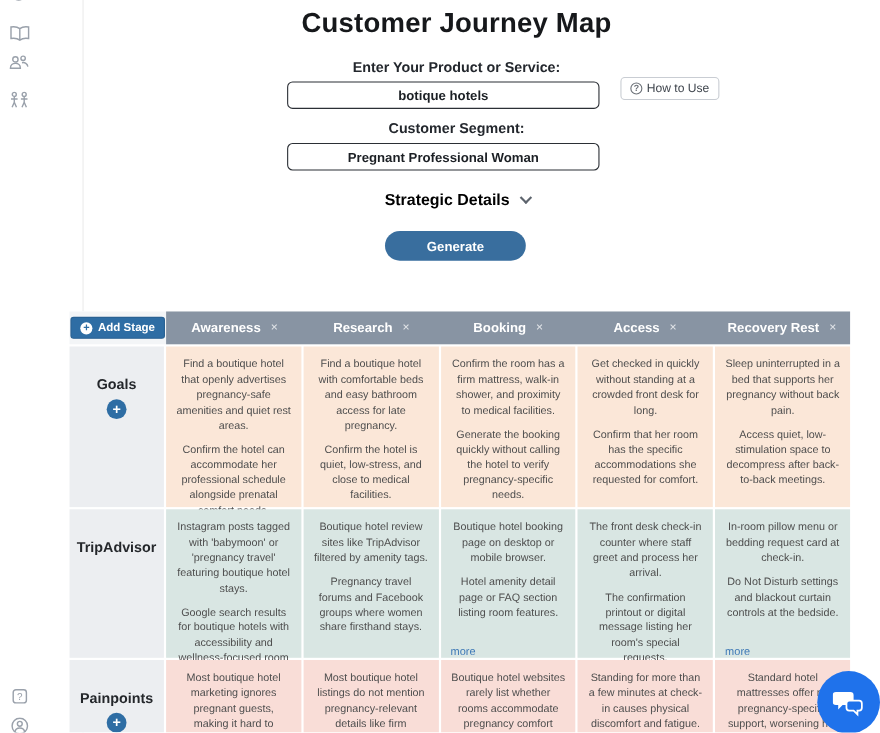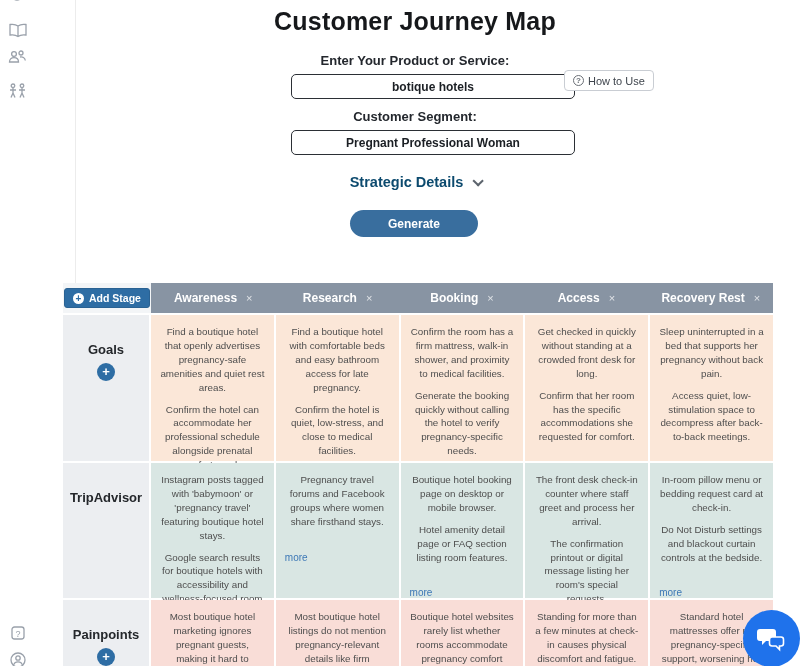--- a/index.html
+++ b/index.html
@@ -10,30 +10,30 @@
   
   .rail { position:absolute; left:0; top:0; width:76px; height:666px; background:#fff; border-right:1px solid #ececec; }
   .rail-icon { position:absolute; left:8px; width:20px; height:16px; color:#9aa1ab; cursor:pointer; }
   .rail-icon svg { width:100%; height:100%; stroke:#9aa1ab; fill:none; stroke-width:1.3; }
 
   
   .title { position:absolute; left:185px; top:7px; width:460px; text-align:center;
            font-size:25px; font-weight:bold; color:#16181b; letter-spacing:.2px; }
   .field-label { position:absolute; left:273px; width:284px; text-align:center;
                  font-size:13px; font-weight:bold; color:#23272d; }
-  .txt-input { position:absolute; left:291px; width:284px; height:25px; border:1.5px solid #2b2f35;
+  .txt-input { position:absolute; left:261px; width:284px; height:25px; border:1.5px solid #2b2f35;
                border-radius:5px; text-align:center; font-size:12px; font-weight:bold; color:#1b1f24;
                font-family:"Liberation Sans", sans-serif; background:#fff; }
   .howto { position:absolute; left:564px; top:70px; height:21px; padding:0 8px; background:#fff;
            border:1px solid #c9cdd3; border-radius:4px; font-size:11px; color:#3f454d;
            display:flex; align-items:center; gap:4px; cursor:pointer; }
   .q-circle { width:11px; height:11px; border:1px solid #6b7077; border-radius:50%;
               font-size:8px; line-height:10px; text-align:center; color:#6b7077; font-weight:bold; }
   .strategic { position:absolute; left:273px; top:174px; width:284px; text-align:center;
-               font-size:14.5px; font-weight:bold; color:#0c4a6e; cursor:pointer; }
+               font-size:14.5px; font-weight:bold; color:#000000; cursor:pointer; }
   .chev { display:inline-block; width:8px; height:8px; border-right:2px solid #5d646d;
           border-bottom:2px solid #5d646d; transform:rotate(45deg) translateY(-3px); margin-left:9px; }
   .generate { position:absolute; left:350px; top:210px; width:128px; height:27px; border:none;
               background:#396e9e; color:#fff; font-weight:bold; font-size:12px; border-radius:14px;
               cursor:pointer; font-family:"Liberation Sans", sans-serif; }
 
   
   .jtable { position:absolute; left:63px; top:283px; width:710px; height:383px; background:#fff; overflow:hidden; }
   .jhead { display:flex; height:30px; }
   .jhead-left { width:88px; background:#f3f5f7; display:flex; align-items:center; justify-content:center; }
@@ -195,20 +195,21 @@
 
       <div class="row-label" style="height:135px;">
         <div class="rname">TripAdvisor</div>
       </div>
       <div class="cell touch-row">
         <p>Instagram posts tagged with 'babymoon' or 'pregnancy travel' featuring boutique hotel stays.</p>
         <p>Google search results for boutique hotels with accessibility and wellness-focused room options.</p>
         <a class="more">more</a>
       </div>
       <div class="cell touch-row">
+        <p>Boutique hotel review sites like TripAdvisor filtered by amenity tags.</p>
         <p>Pregnancy travel forums and Facebook groups where women share firsthand stays.</p>
         <a class="more">more</a>
       </div>
       <div class="cell touch-row">
         <p>Boutique hotel booking page on desktop or mobile browser.</p>
         <p>Hotel amenity detail page or FAQ section listing room features.</p>
         <a class="more">more</a>
       </div>
       <div class="cell touch-row">
         <p>The front desk check-in counter where staff greet and process her arrival.</p>

